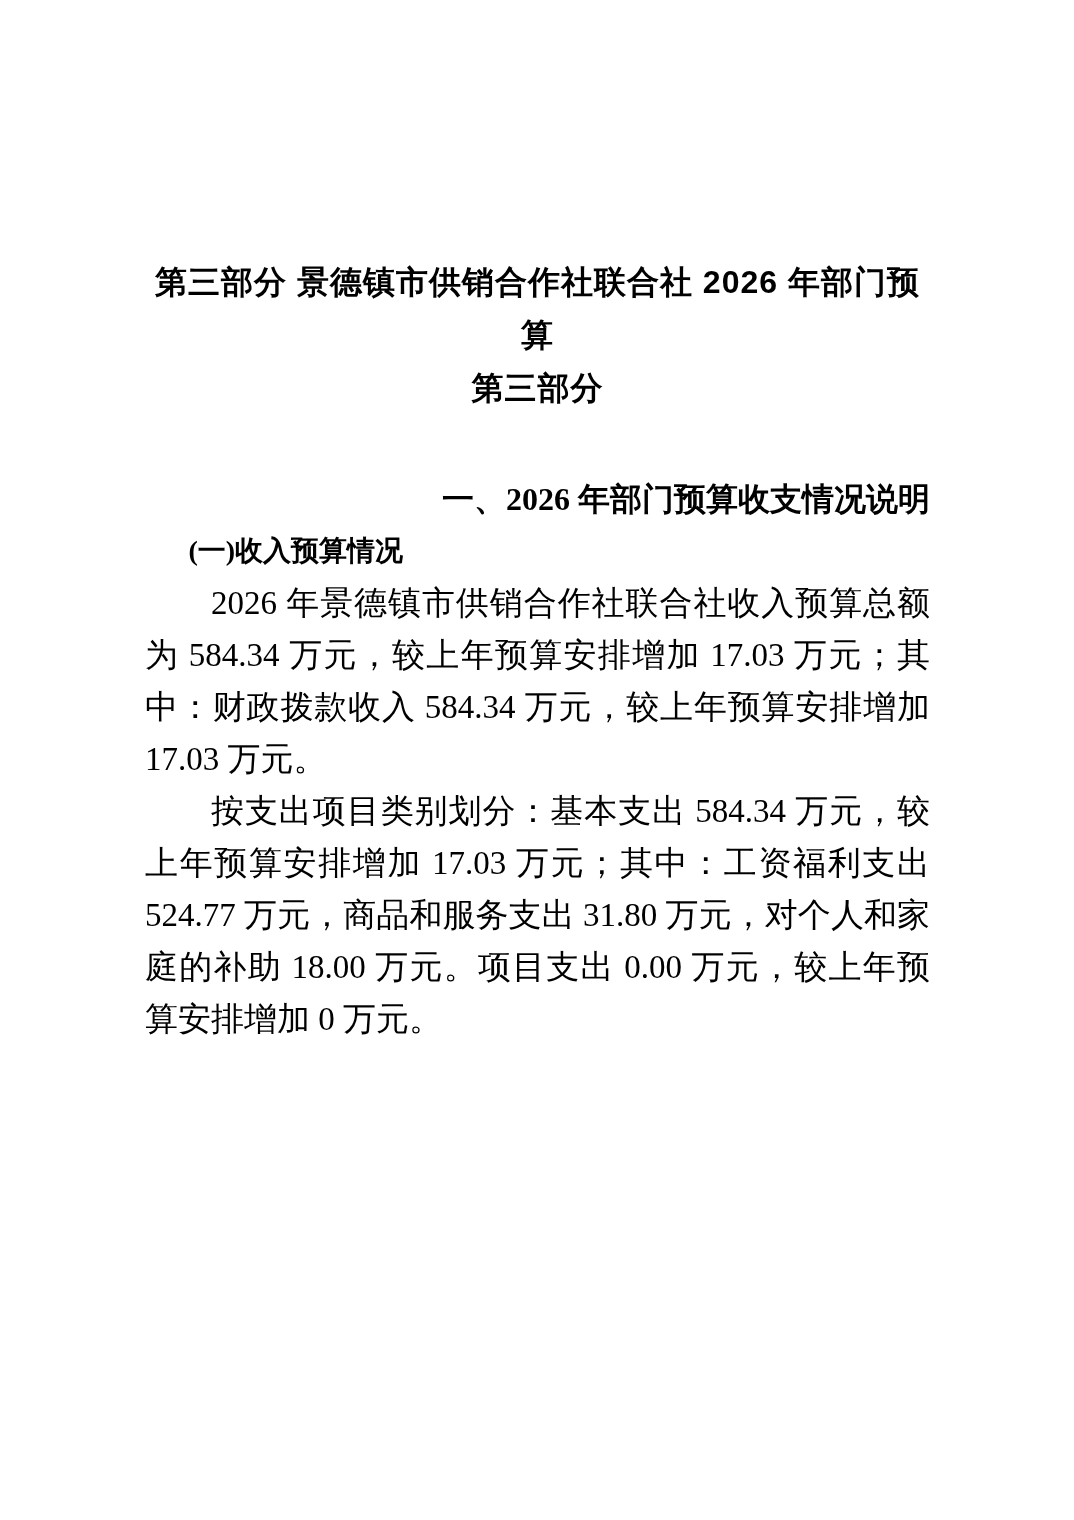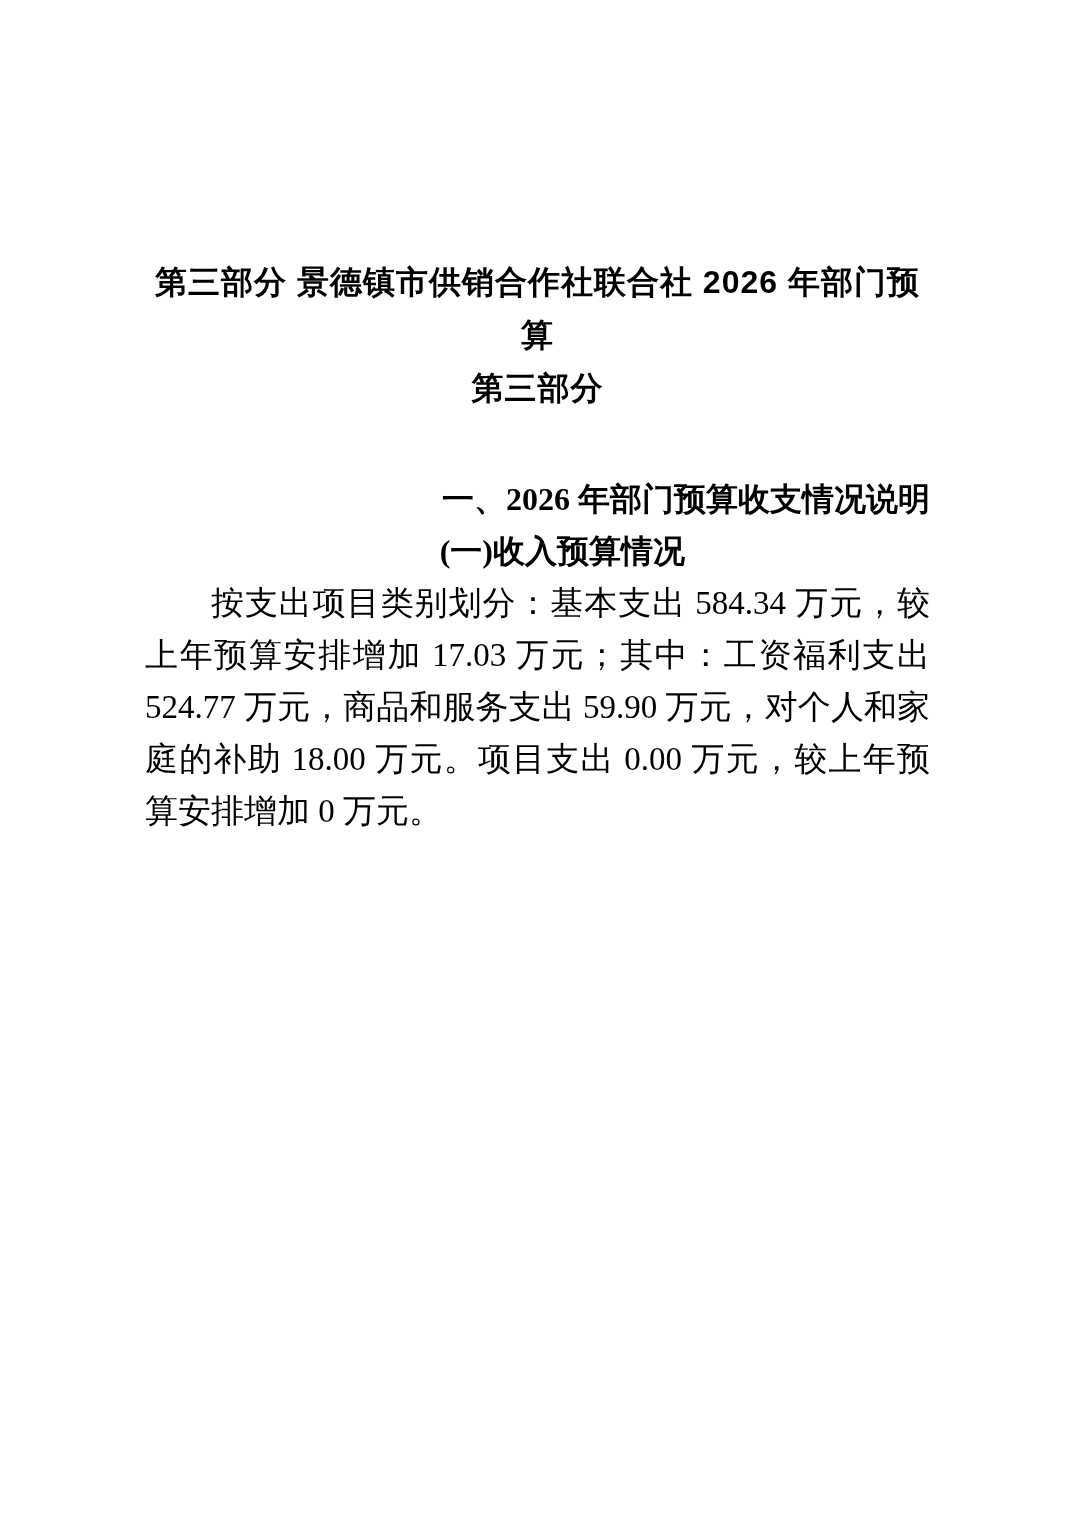--- a/index.html
+++ b/index.html
@@ -37,23 +37,23 @@
     font-weight: bold;
     text-indent: 2em;
     font-size: 32px;
     line-height: 52px;
     text-align: right;
   }
   .sub-heading {
     margin: 0;
     font-weight: bold;
     text-indent: 1.55em;
-    font-size: 32px;
+    font-size: 28px;
     line-height: 52px;
-    text-align: center;
+    text-align: left;
   }
   .para {
     margin: 0;
     text-indent: 2em;
   }
 </style>
 </head>
 <body>
 
 <div class="page">
@@ -63,21 +63,22 @@
       <div>第三部分  景德镇市供销合作社联合社 2026 年部门预算</div>
       <div>第三部分</div>
     </div>
 
     <div class="body-block">
 
       <div class="section-heading">一、2026 年部门预算收支情况说明</div>
 
       <div class="sub-heading">(一)收入预算情况</div>
 
+      <p class="para">2026 年景德镇市供销合作社联合社收入预算总额为 584.34 万元，较上年预算安排增加 17.03 万元；其中：财政拨款收入 584.34 万元，较上年预算安排增加 17.03 万元。</p>
 
 
 
-      <p class="para">按支出项目类别划分：基本支出 584.34 万元，较上年预算安排增加 17.03 万元；其中：工资福利支出 524.77 万元，商品和服务支出 59.90 万元，对个人和家庭的补助 18.00 万元。项目支出 0.00 万元，较上年预算安排增加 0 万元。</p>
+      <p class="para">按支出项目类别划分：基本支出 584.34 万元，较上年预算安排增加 17.03 万元；其中：工资福利支出 524.77 万元，商品和服务支出 31.80 万元，对个人和家庭的补助 18.00 万元。项目支出 0.00 万元，较上年预算安排增加 0 万元。</p>
 
 
     </div>
   </div>
 </div>
 
 </body></html>

